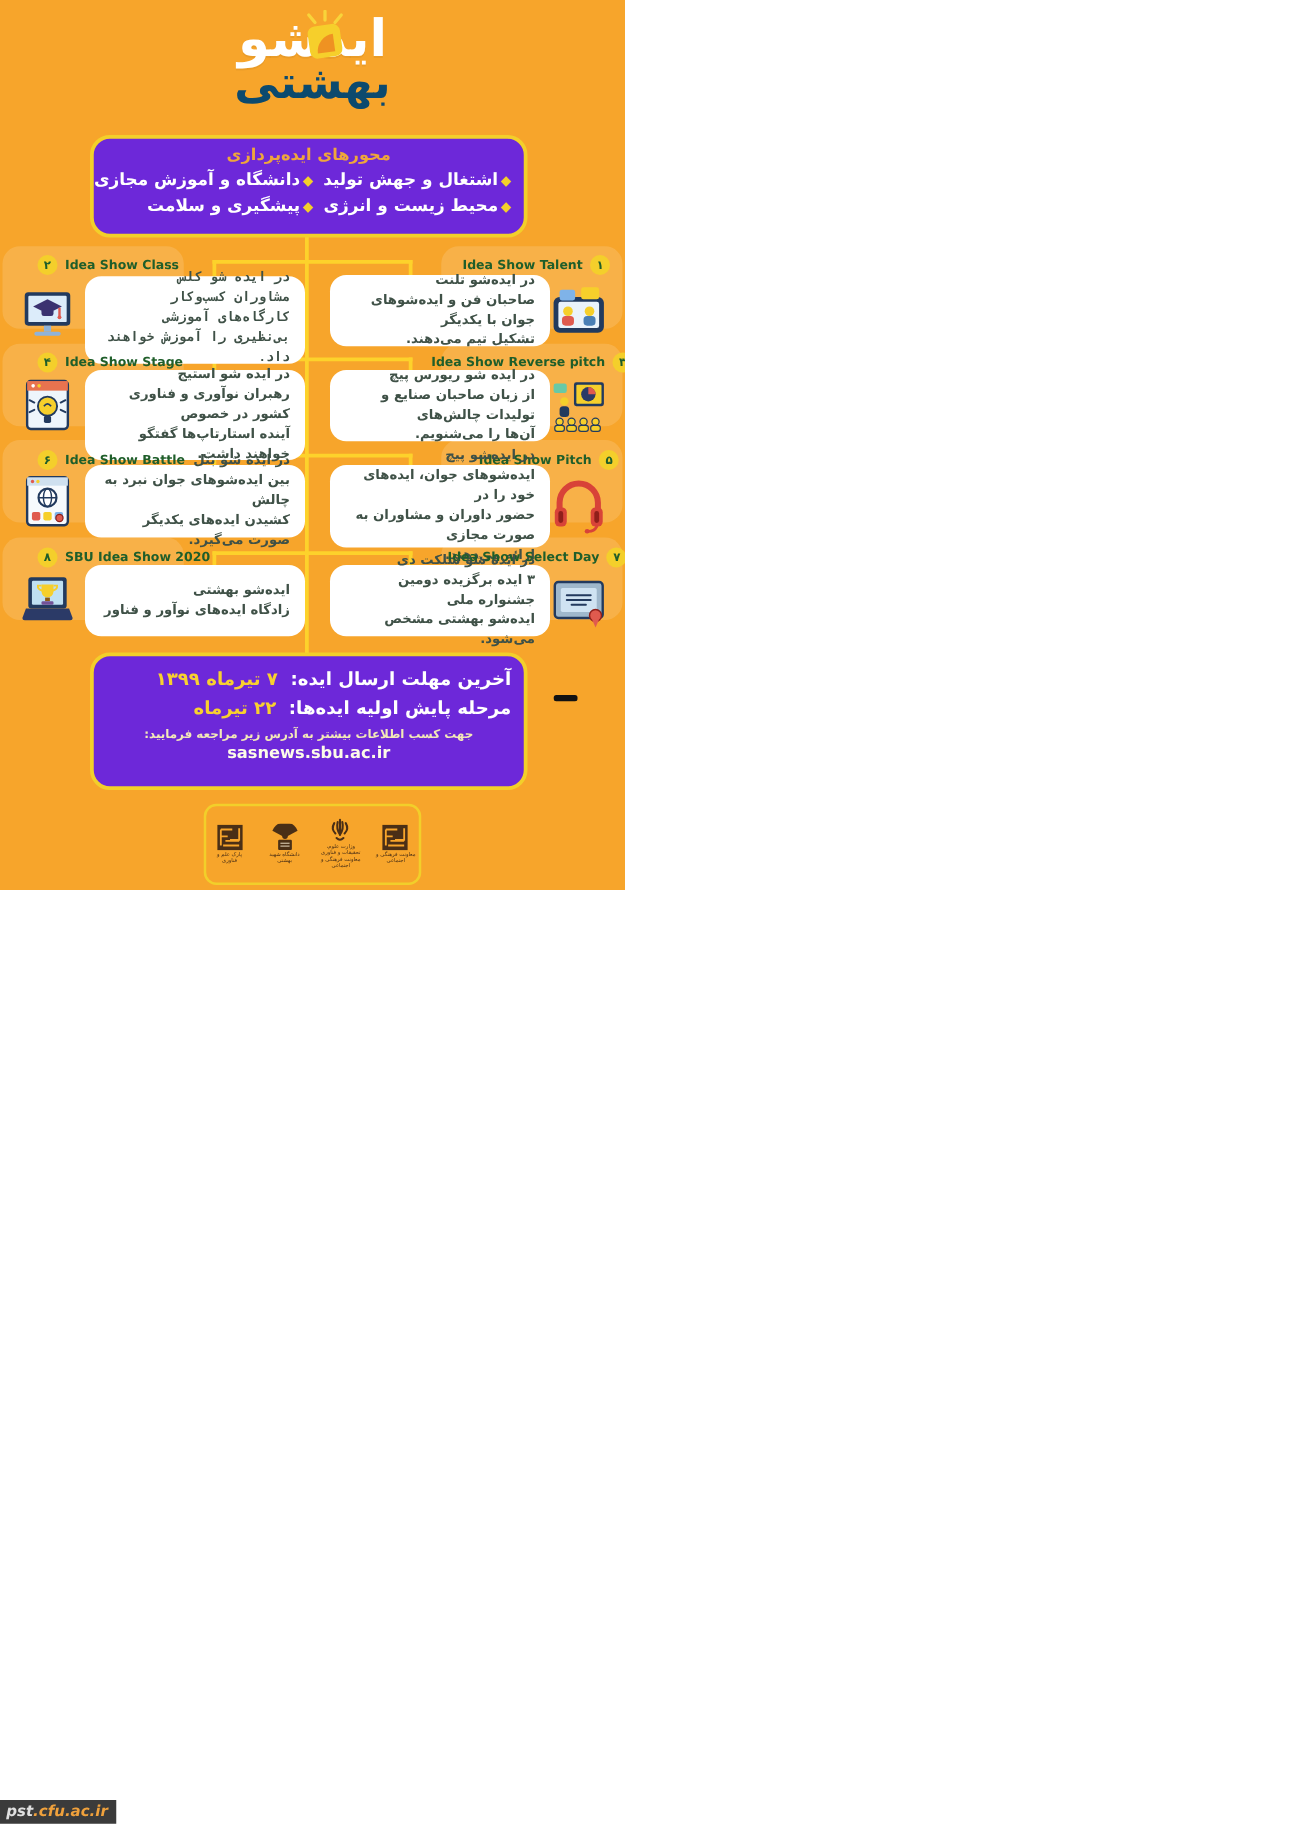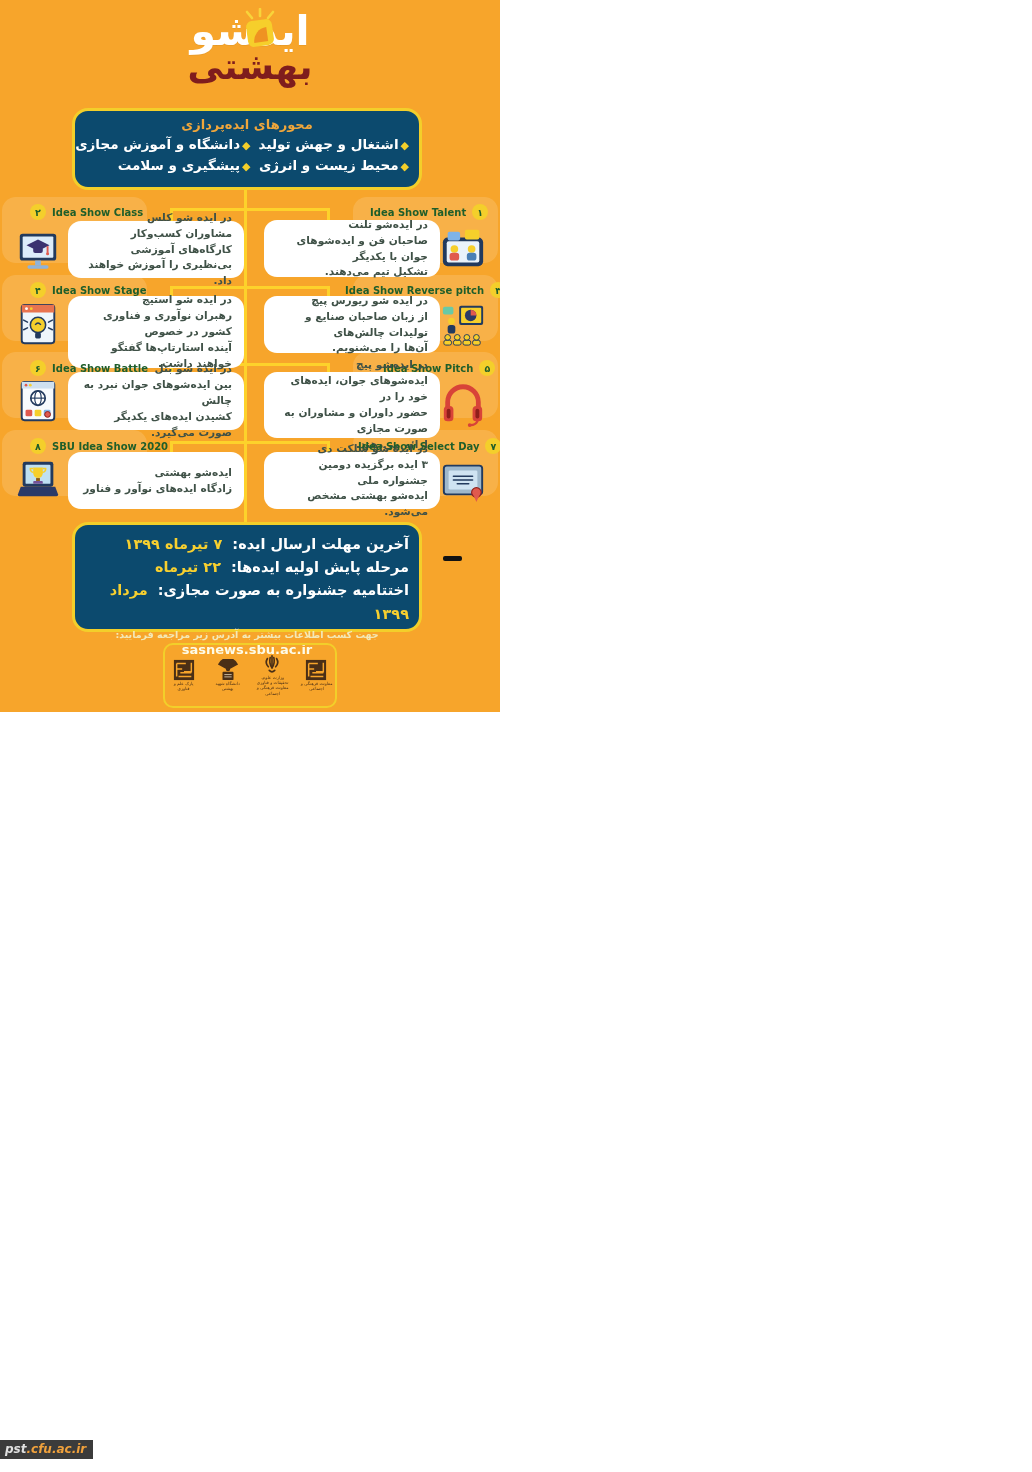--- a/index.html
+++ b/index.html
@@ -5,24 +5,24 @@
   html,body{margin:0;padding:0;background:#ffffff;}
   #canvas{position:relative;width:1032px;height:1472px;background:#ffffff;overflow:hidden;
           font-family:"DejaVu Sans",sans-serif;}
   
   #poster{position:absolute;left:0;top:0;width:500px;height:712px;background:#f7a52b;overflow:hidden;}
   .deco{position:absolute;background:rgba(255,255,255,0.14);border-radius:14px;z-index:0;}
   
   #brand{position:absolute;left:125px;top:10px;width:250px;text-align:center;z-index:2;}
   #brand .l1{font-size:41px;font-weight:bold;color:#ffffff;line-height:1.05;letter-spacing:1px;
              text-shadow:0 1px 0 rgba(0,0,0,0.05);}
-  #brand .l2{font-size:36px;font-weight:bold;color:#7f1d1d;line-height:1.0;margin-top:-4px;}
+  #brand .l2{font-size:36px;font-weight:bold;color:#0c4a6e;line-height:1.0;margin-top:-4px;}
   #lamp{position:absolute;left:240px;top:8px;z-index:3;}
   
-  .greenbox{position:absolute;left:72px;width:350px;background:#0c4a6e;border:3px solid #f3cf2a;
+  .greenbox{position:absolute;left:72px;width:350px;background:#6d28d9;border:3px solid #f3cf2a;
             border-radius:16px;z-index:2;box-sizing:border-box;}
   #axes-box{top:108px;height:82px;padding:6px 10px 4px 10px;}
   .axes-title{text-align:center;color:#efa63b;font-size:13px;font-weight:bold;margin-bottom:4px;}
   .axes-grid{display:grid;grid-template-columns:1fr 1fr;row-gap:5px;}
   .axes-item{white-space:nowrap;text-align:right;font-size:13.5px;font-weight:bold;color:#ffffff;padding-left:8px;}
   .axes-item .dia{color:#f3cf2a;font-size:11px;margin-left:2px;}
   
   .vline,.hline{position:absolute;background:#fdd22b;z-index:1;}
   .vline{width:3px;} .hline{height:3px;}
   
@@ -126,21 +126,21 @@
       <circle cx="15" cy="24" r="4" fill="#f6cf2b"></circle>
         <rect x="10" y="28" width="10" height="8" rx="3" fill="#e05a4e"></rect>
       <circle cx="33" cy="24" r="4" fill="#f6cf2b"></circle>
         <rect x="28" y="28" width="10" height="8" rx="3" fill="#4a7fb5"></rect>
     </svg>
 
     <div class="card-header" style="left:30px;top:204px;">
       <span class="badge">۲</span>
       <span class="card-label">Idea Show Class</span>
     </div>
-    <div class="card card-l" style="top:221px;height:57px;">
+    <div class="card card-l" style="top:221px;height:70px;font-family:Liberation Mono, monospace;">
       <div class="txt" dir="rtl">در ایده شو کلس
 مشاوران کسب‌وکار کارگاه‌های آموزشی
 بی‌نظیری را آموزش خواهند داد.</div>
     </div>
     <svg class="cicon icon-l" style="top:227px;" viewBox="0 0 48 48">
       <rect x="5" y="7" width="38" height="28" rx="3" fill="#223a5e"></rect>
       <rect x="8" y="10" width="32" height="22" rx="1" fill="#dcecfa"></rect>
       <polygon points="24,13 36,19 24,25 12,19" fill="#3b3270"></polygon>
       <rect x="19" y="21" width="10" height="6" rx="2" fill="#3b3270"></rect>
       <line x1="34" y1="20" x2="34" y2="27" stroke="#e05a4e" stroke-width="2"></line>
@@ -287,24 +287,20 @@
 
     <div id="sched-box" class="greenbox">
       <div class="sched-line" dir="rtl">
         <span>آخرین مهلت ارسال ایده:</span>
         <span class="val">۷ تیرماه ۱۳۹۹</span>
       </div>
       <div class="sched-line" dir="rtl">
         <span>مرحله پایش اولیه ایده‌ها:</span>
         <span class="val">۲۲ تیرماه</span>
       </div>
-      <div class="sched-line" dir="rtl">
-        <span>اختتامیه جشنواره به صورت مجازی:</span>
-        <span class="val">مرداد ۱۳۹۹</span>
-      </div>
       <div class="sched-info" dir="rtl">جهت کسب اطلاعات بیشتر به آدرس زیر مراجعه فرمایید:</div>
       <div class="sched-url">sasnews.sbu.ac.ir</div>
     </div>
     <div id="dash"></div>
 
     <div id="logo-strip">
       <div class="logo-cell">
         <svg width="22" height="22" viewBox="0 0 24 24">
           <rect x="1" y="1" width="22" height="22" fill="#4a2f16"></rect>
           <g stroke="#f7a52b" stroke-width="1.6" fill="none">

